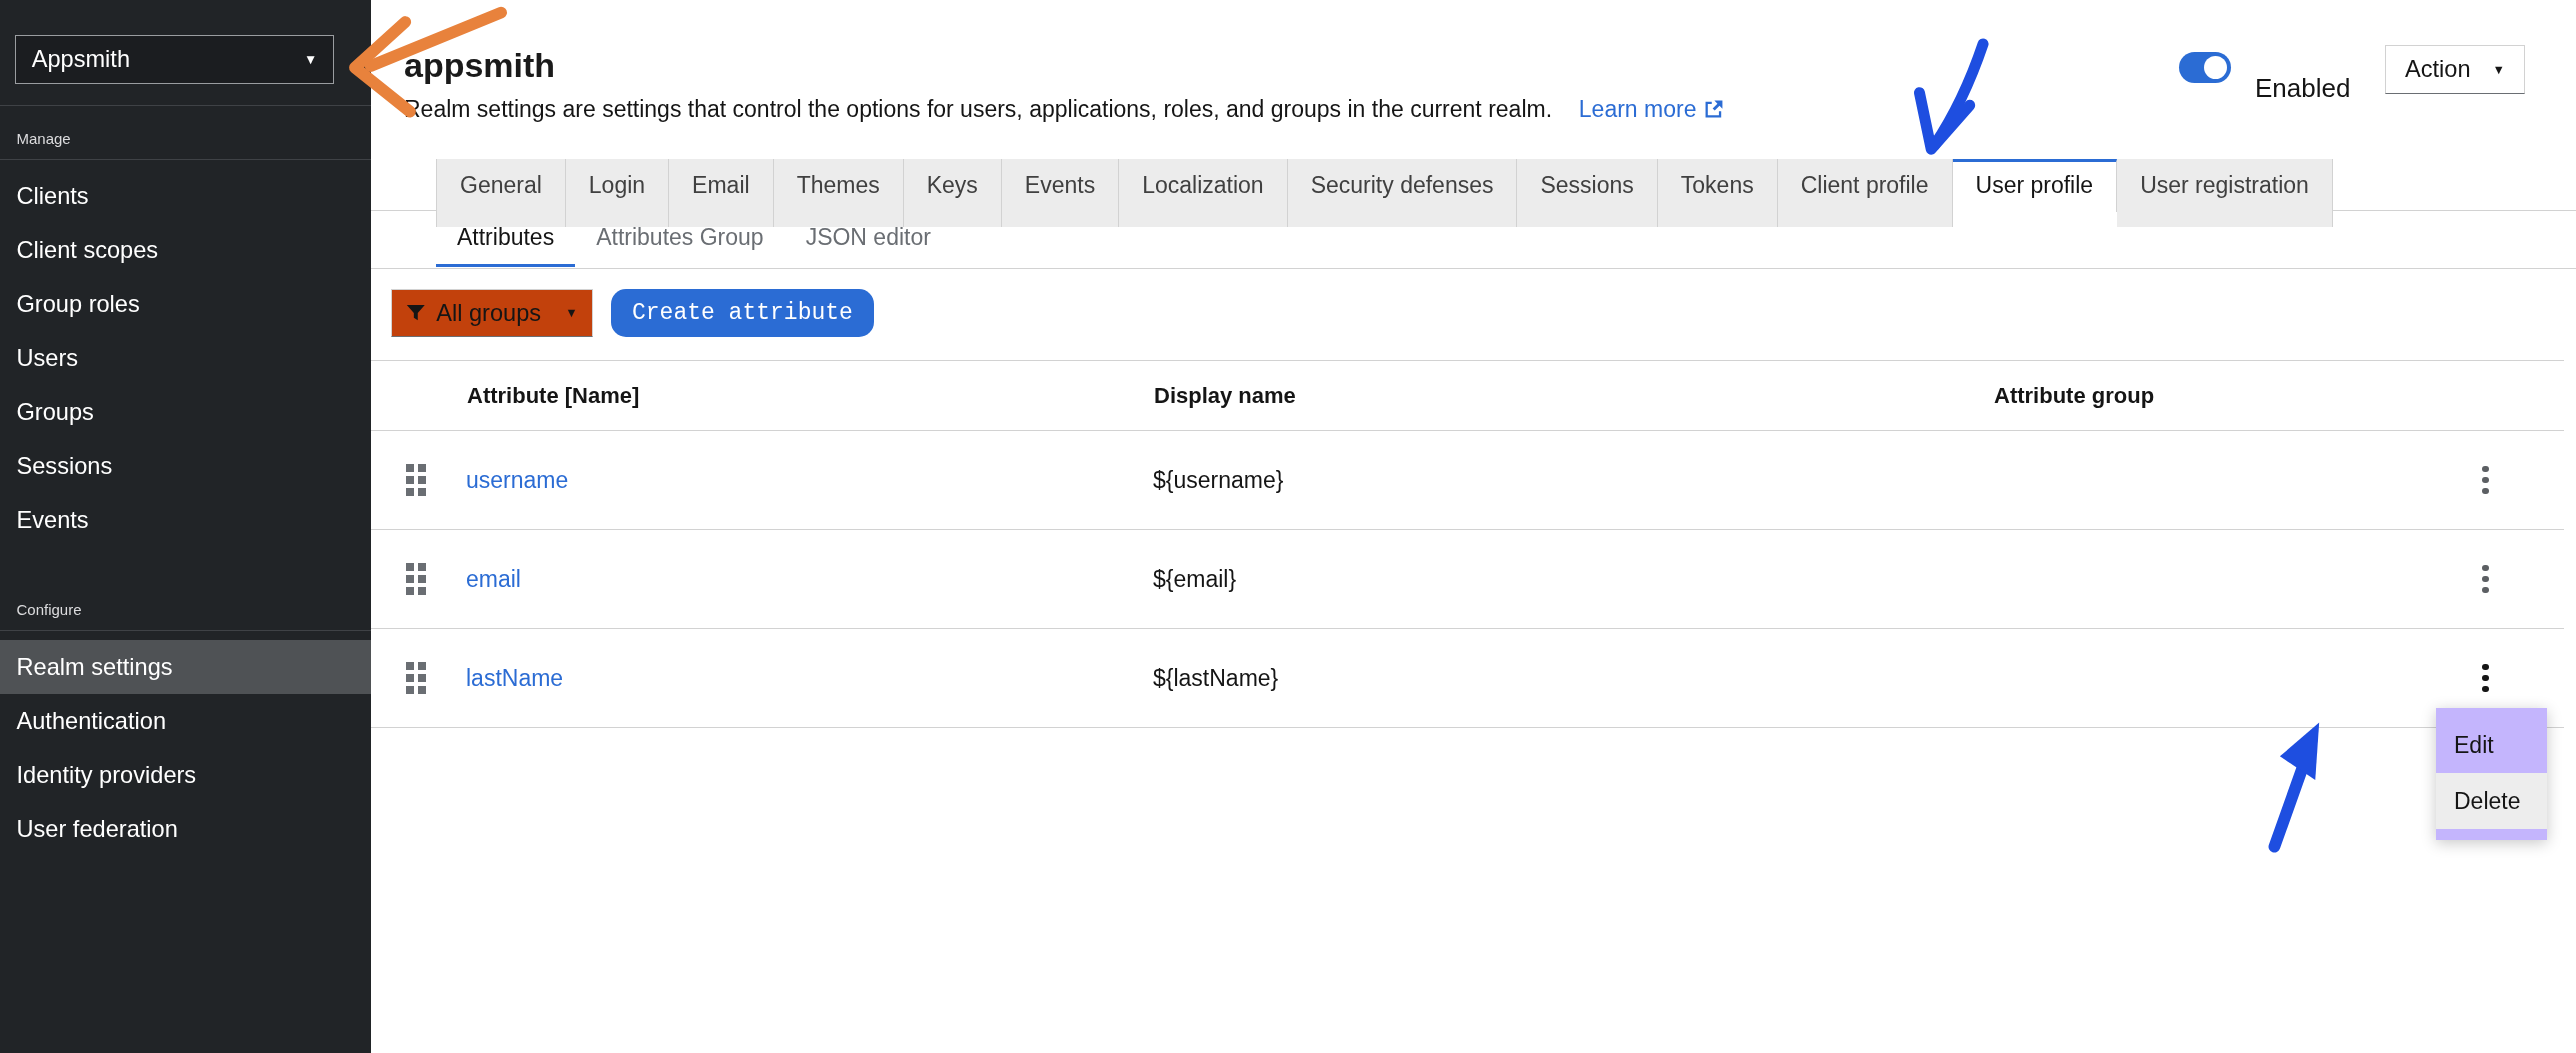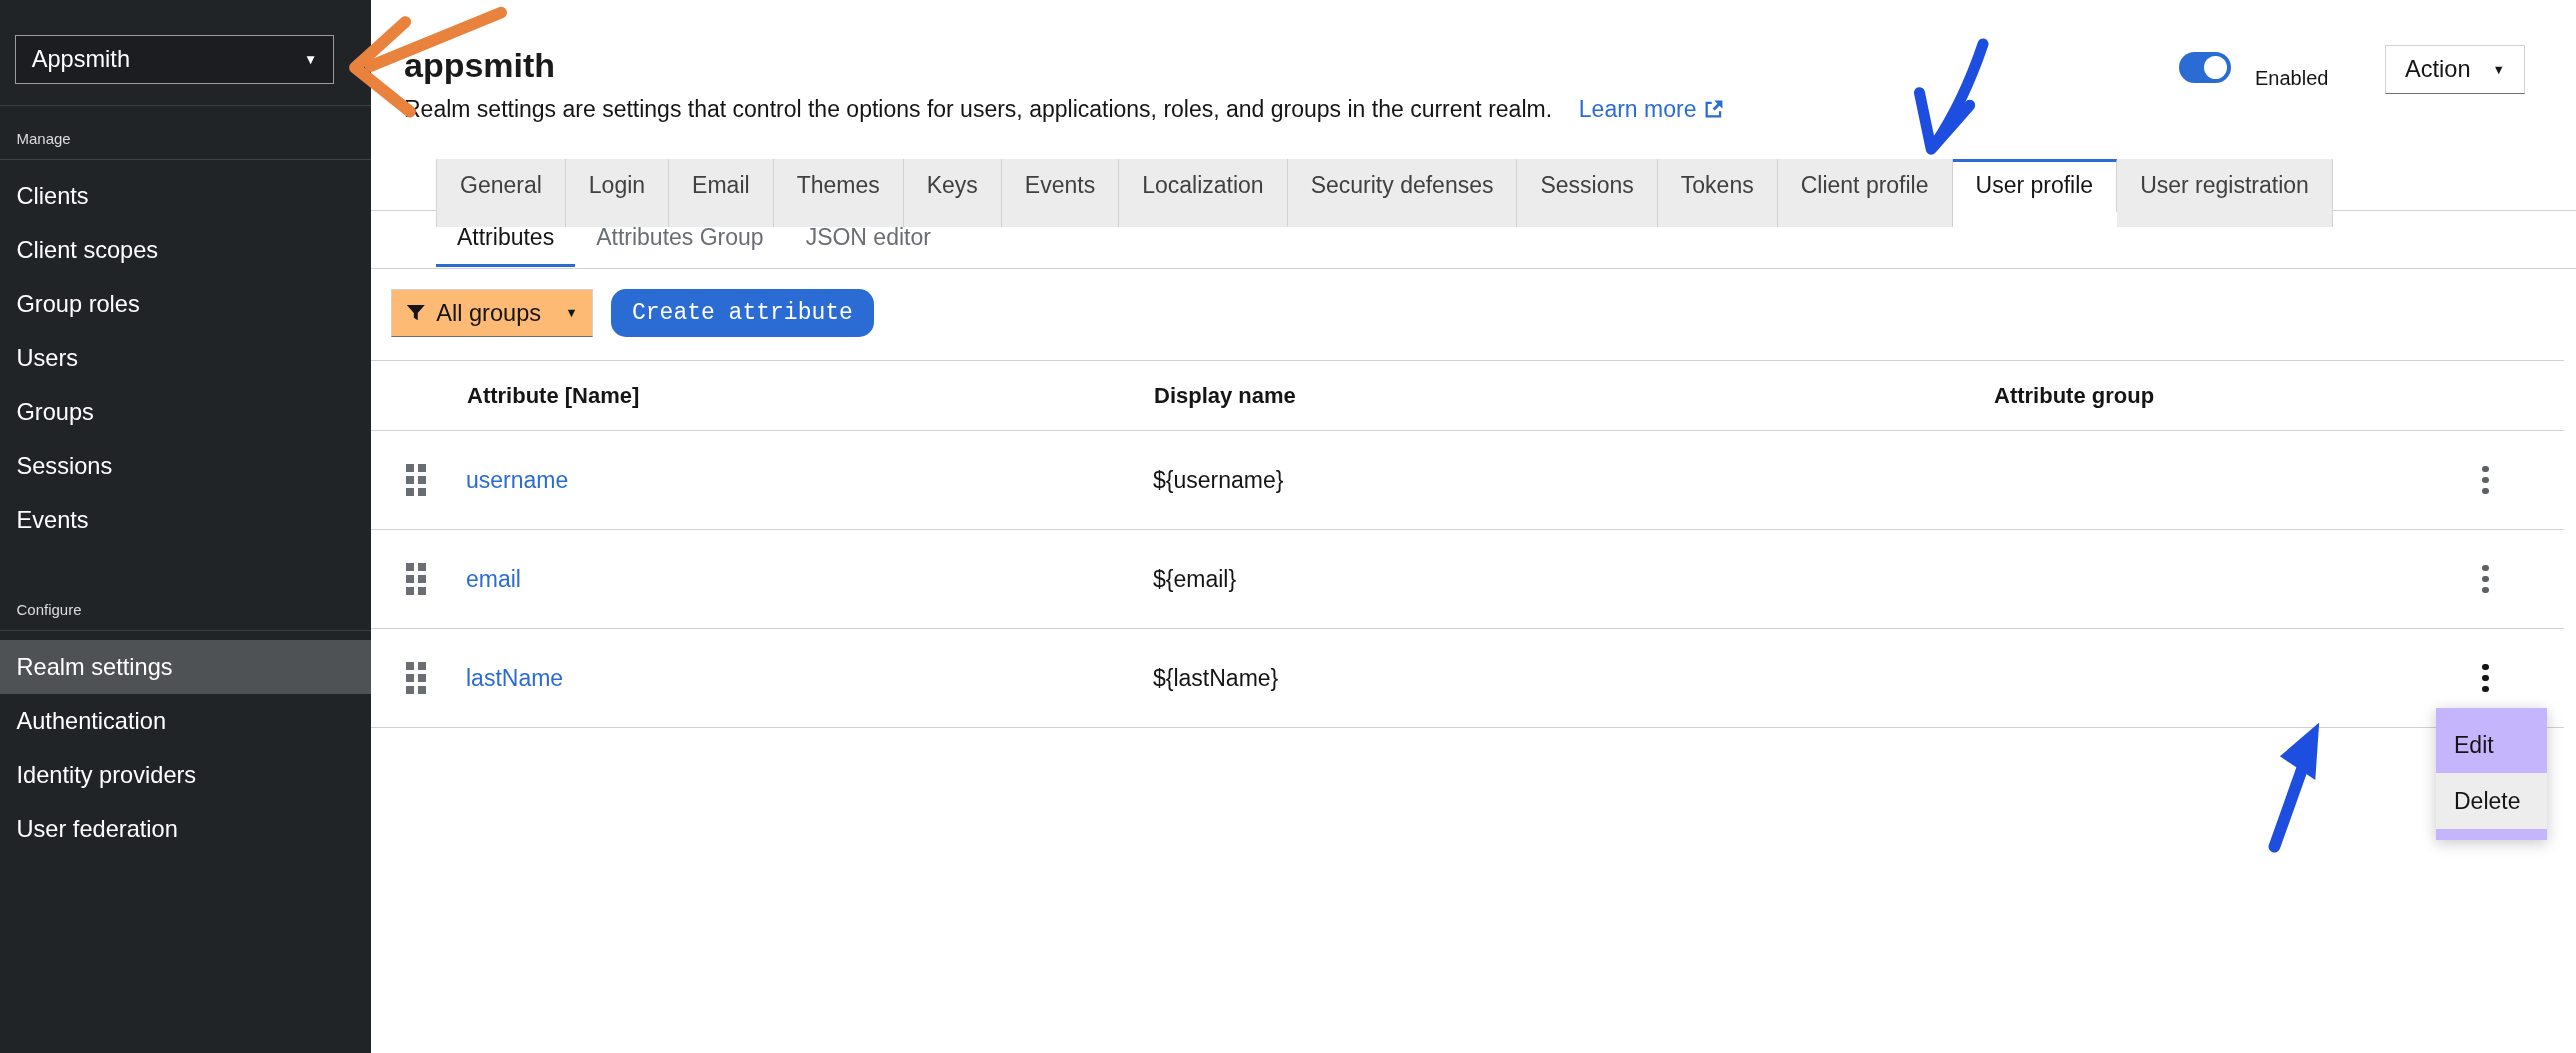--- a/index.html
+++ b/index.html
@@ -26,21 +26,21 @@
   
   .content { position:absolute; left:371px; top:0; right:0; bottom:0; background:#fff; }
   .page-title { position:absolute; left:33px; top:46px; font-size:34px; font-weight:bold; color:#1a1a1a; }
   .page-desc { position:absolute; left:33px; top:96px; font-size:23px; color:#151515; white-space:nowrap; }
   .learn-more { color:#2b6cd4; text-decoration:none; margin-left:20.4px; cursor:pointer; }
   .ext-icon { vertical-align:-3.1px; margin-left:6.3px; }
 
   .toggle { position:absolute; left:1808px; top:52px; width:52px; height:31px; border-radius:15.7px;
             background:#2b6cd4; cursor:pointer; }
   .toggle .knob { position:absolute; right:3.9px; top:3.9px; width:23px; height:23px; border-radius:50%; background:#fff; }
-  .enabled-label { position:absolute; left:1884px; top:67px; font-size:20px; }
+  .enabled-label { position:absolute; left:1884px; top:73px; font-size:26px; }
   .action-dd { position:absolute; left:2014px; top:45px; width:140px; height:49px;
     border:0.8px solid #d2d2d2; border-bottom:1.6px solid #6a6e73; display:flex; align-items:center;
     padding:0 19px; font-size:23.6px; cursor:pointer; background:#fff; }
   .action-dd .caret { margin-left:auto; font-size:12.6px; color:#151515; }
 
   
   .tabline { position:absolute; left:0; right:0; top:210px; border-top:0.8px solid #d2d2d2; }
   .tabs { position:absolute; left:65px; top:159px; display:flex; z-index:2; }
   .tab { height:68px; line-height:52px; padding:0 23px; background:#ececec; color:#404040;
          font-size:23px; border-right:0.8px solid #d2d2d2; cursor:pointer; }
@@ -48,21 +48,21 @@
   .tab.active { background:#fff; color:#151515; border-top:3.9px solid #2b6cd4;
                 height:53px; line-height:46px; }
   
   .subtabline { position:absolute; left:0; right:0; top:268px; border-top:0.8px solid #d2d2d2; }
   .subtabs { position:absolute; left:65px; top:210px; display:flex; z-index:2; }
   .subtab { height:57px; line-height:55px; padding:0 21px; font-size:23px; color:#6a6e73; cursor:pointer; }
   .subtab.active { color:#151515; border-bottom:3.9px solid #2b6cd4; }
 
   
   .filter-select { position:absolute; left:19.6px; top:289px; width:202px; height:48px;
-    border:0.8px solid #d2d2d2; border-bottom:1.6px solid #6a6e73; background:#fdba74;
+    border:0.8px solid #d2d2d2; border-bottom:1.6px solid #6a6e73; background:#c2410c;
     display:flex; align-items:center; padding:0 14px; font-size:23.6px; cursor:pointer; }
   .filter-select .label { margin-left:11px; }
   .filter-select .caret { margin-left:auto; font-size:12.6px; }
   .create-btn { position:absolute; left:240px; top:289px; height:48px; padding:0 21px;
     background:#2b6cd4; color:#fff; font-size:23px; border:none; border-radius:15px;
     line-height:48px; cursor:pointer; font-family:Liberation Mono, monospace; }
 
   
   .attr-table { position:absolute; left:0; right:12px; top:360px; }
   .t-head { display:grid; grid-template-columns:687px 840px 1fr; padding-left:96px;

